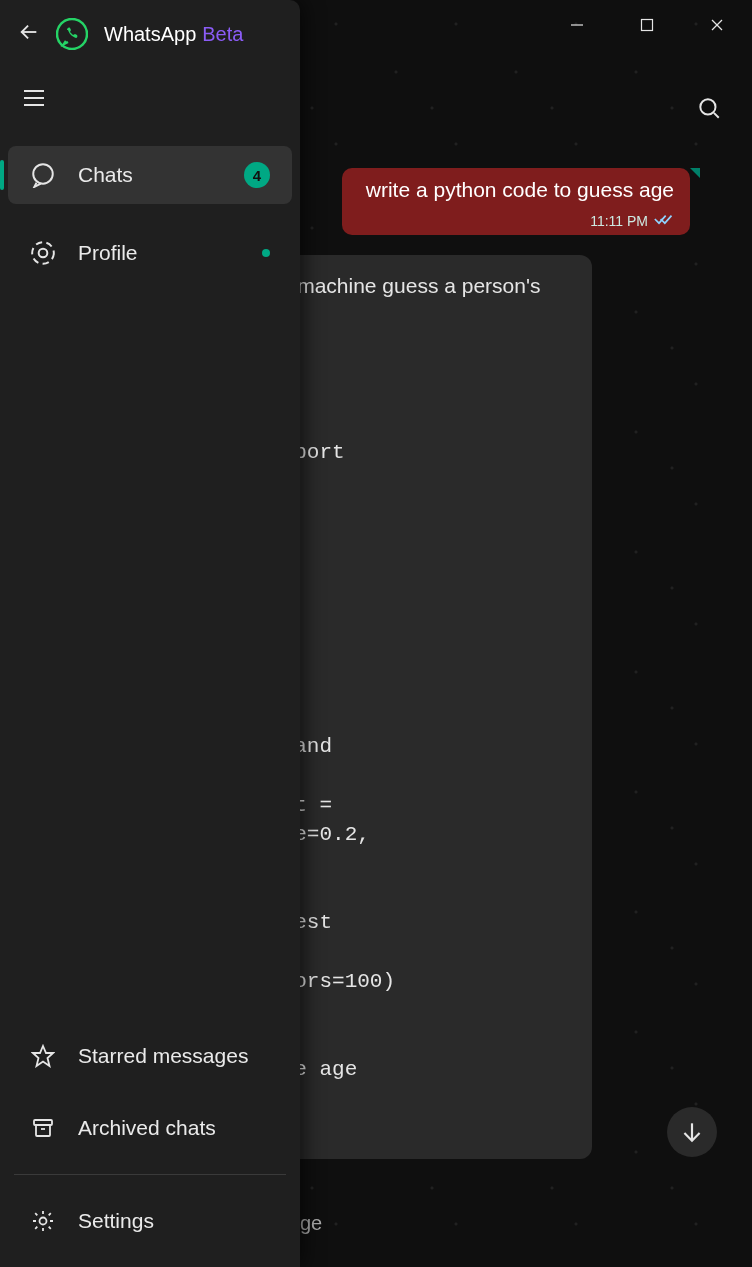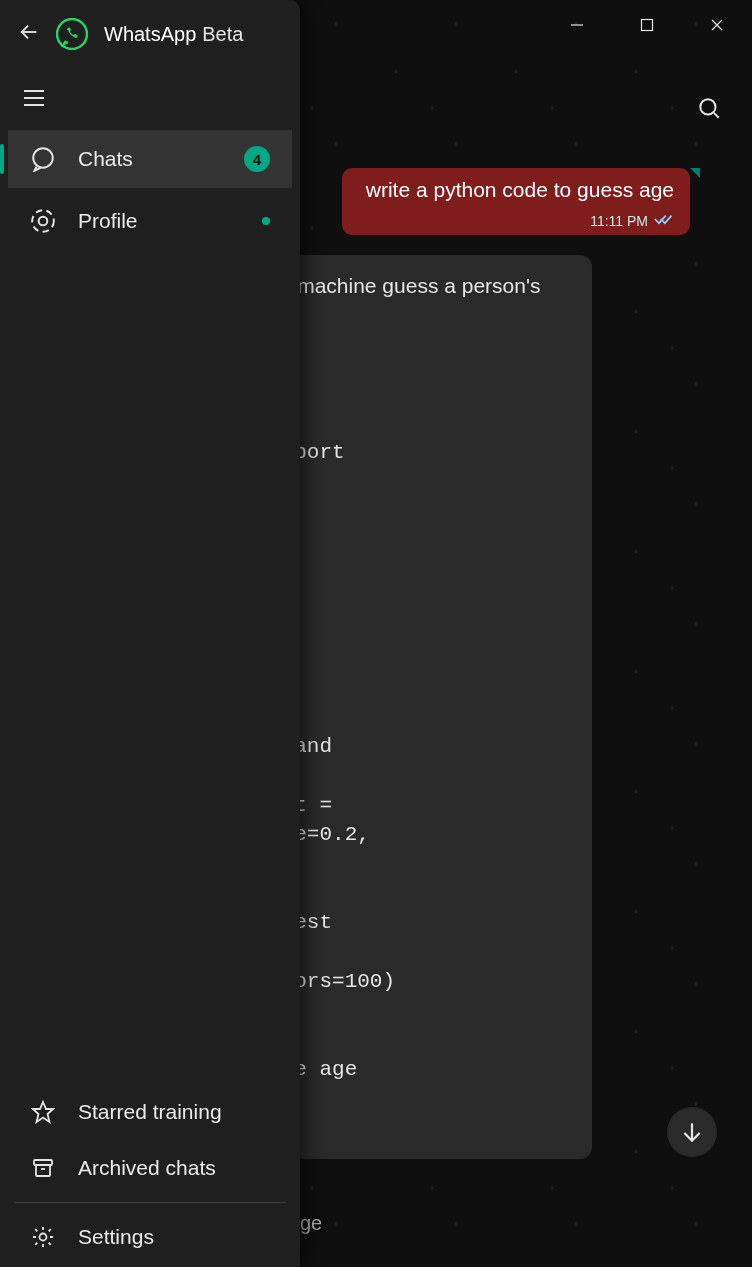--- a/index.html
+++ b/index.html
@@ -165,37 +165,37 @@
 .wa-logo {
   width: 32px; height: 32px;
 }
 .sidebar-title {
   font-size: 20px;
   color: #fff;
   display: flex;
   gap: 6px;
   align-items: baseline;
 }
-.beta { color: #e5e5e5; }
+.beta { color: #8b5cf6; }
 
 .hamburger {
   padding: 20px 22px 14px 22px;
 }
 
 .nav-list { flex: 0 0 auto; }
 .nav-item {
   display: flex;
   align-items: center;
   gap: 22px;
   padding: 16px 22px;
   font-size: 21px;
   color: #eaeaea;
   position: relative;
-  border-radius: 0;
-  margin: 4px 8px;
+  border-radius: 8px;
+  margin: 20px 8px;
 }
 .nav-item.active {
   background: #333333;
 }
 .nav-item.active::before {
   content: "";
   position: absolute;
   left: -8px; top: 14px; bottom: 14px;
   width: 4px;
   background: #00a884;
@@ -383,21 +383,21 @@
 
   <div class="spacer"></div>
 
   <div class="bottom-list">
     <div class="nav-item">
       <span class="nav-icon">
         <svg width="24" height="24" viewBox="0 0 24 24" fill="none" stroke="#e5e5e5" stroke-width="1.8">
             <polygon points="12,2 15,9 22,9 16.5,14 18.5,22 12,17.5 5.5,22 7.5,14 2,9 9,9"></polygon>
           </svg>
       </span>
-      <span>Starred training</span>
+      <span>Starred messages</span>
     </div>
     <div class="nav-item">
       <span class="nav-icon">
         <svg width="24" height="24" viewBox="0 0 24 24" fill="none" stroke="#e5e5e5" stroke-width="1.8">
             <rect x="3" y="4" width="18" height="5" rx="1"></rect>
             <path d="M5 9v10a1 1 0 001 1h12a1 1 0 001-1V9"></path>
             <line x1="10" y1="13" x2="14" y2="13"></line>
           </svg>
       </span>
       <span>Archived chats</span>

